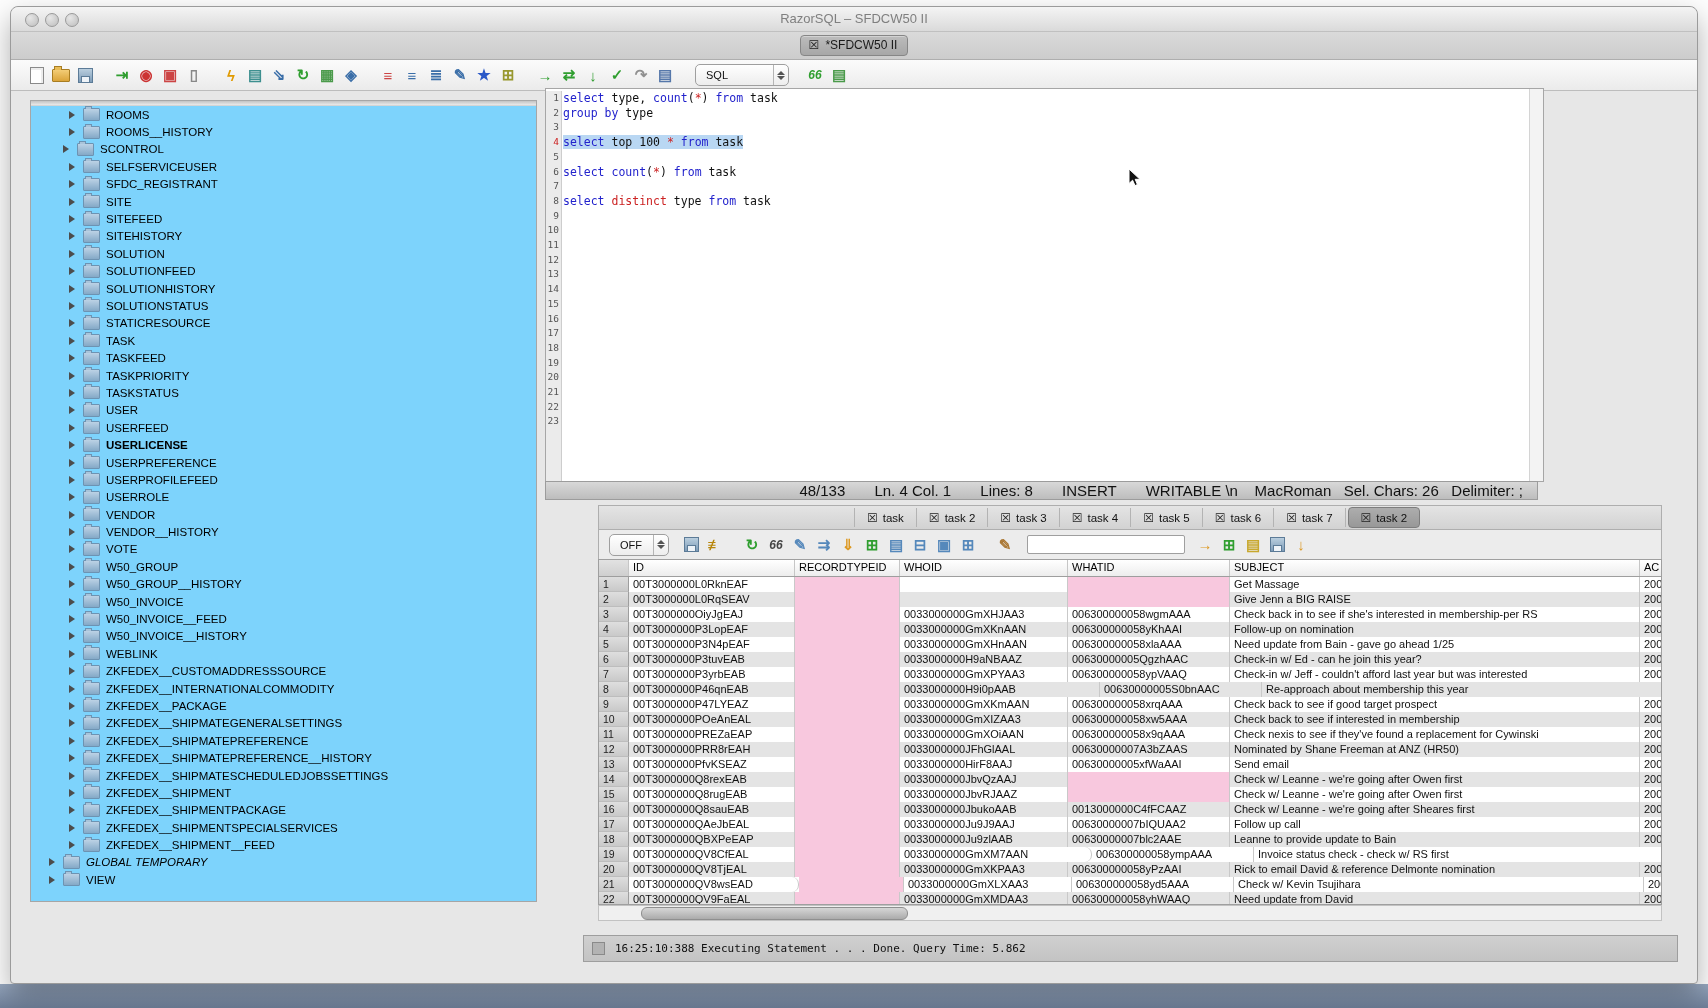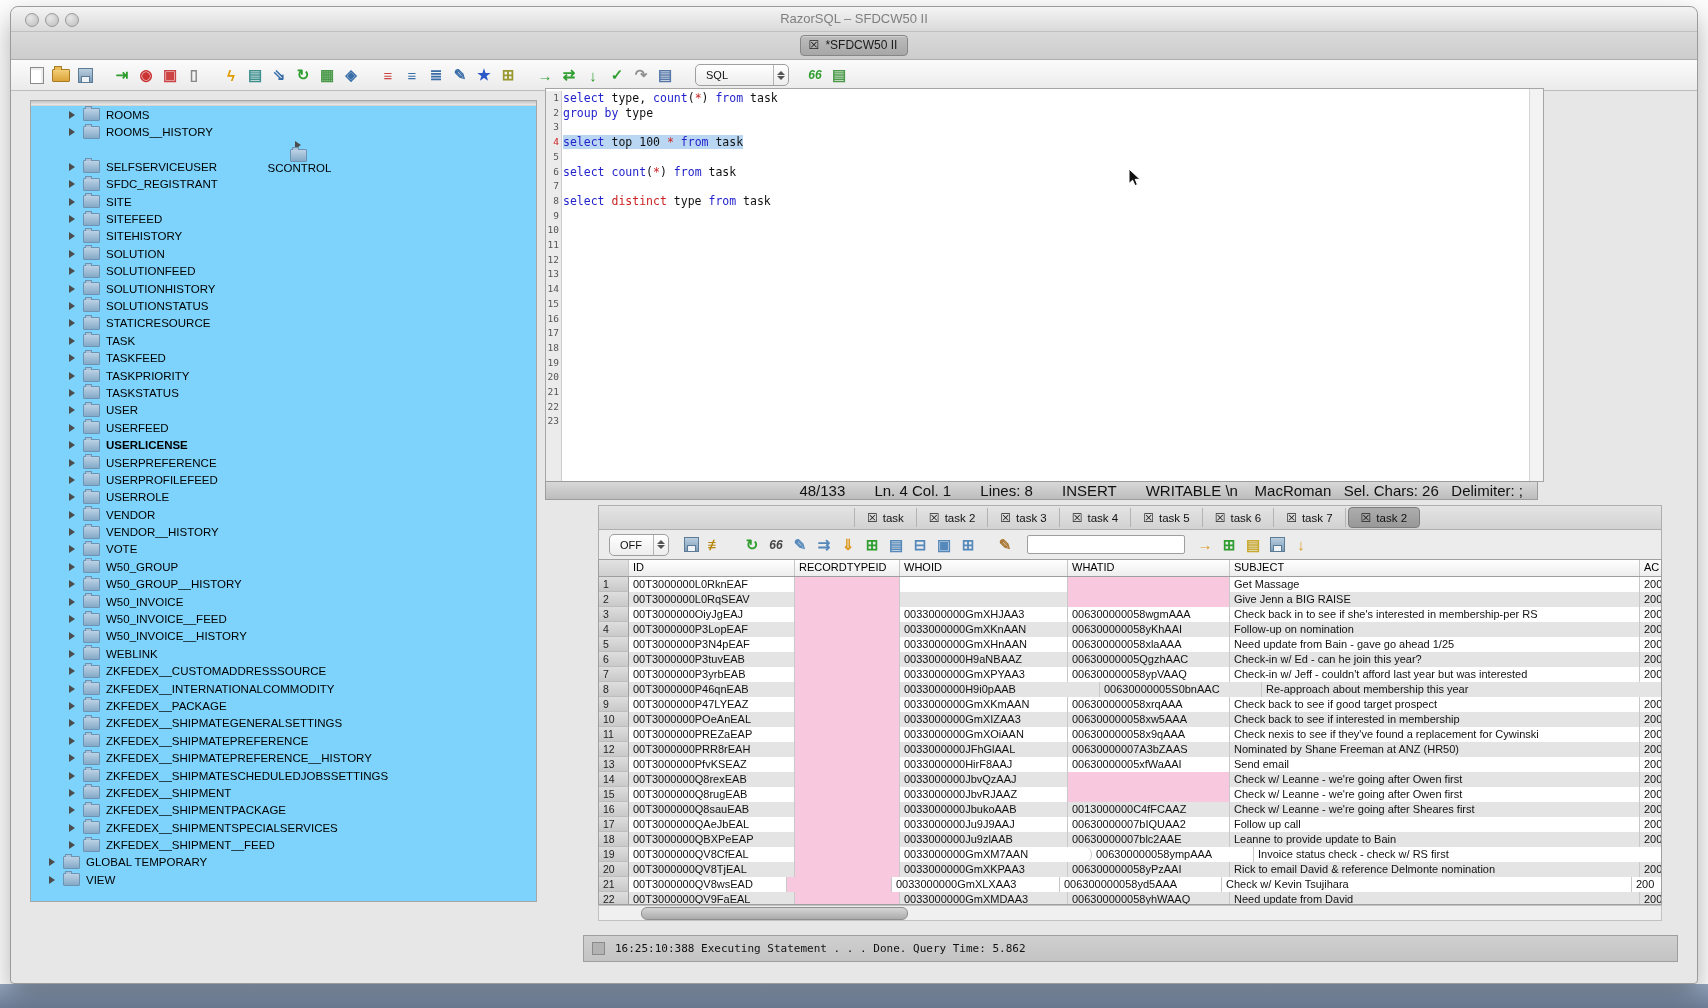--- a/index.html
+++ b/index.html
@@ -142,21 +142,21 @@
         <div class="tree-item" style="padding-left: 38px;">
           <span class="disc"></span>
           <span class="tree-folder"></span>
           <span>ROOMS</span>
         </div>
         <div class="tree-item" style="padding-left: 38px;">
           <span class="disc"></span>
           <span class="tree-folder"></span>
           <span>ROOMS__HISTORY</span>
         </div>
-        <div class="tree-item" style="padding-left: 32px; flex-direction: column;">
+        <div class="tree-item" style="padding-left: 32px;">
           <span class="disc"></span>
           <span class="tree-folder"></span>
           <span>SCONTROL</span>
         </div>
         <div class="tree-item" style="padding-left: 38px;">
           <span class="disc"></span>
           <span class="tree-folder"></span>
           <span>SELFSERVICEUSER</span>
         </div>
         <div class="tree-item" style="padding-left: 38px;">
@@ -347,21 +347,21 @@
         <div class="tree-item" style="padding-left: 38px;">
           <span class="disc"></span>
           <span class="tree-folder"></span>
           <span>ZKFEDEX__SHIPMENTSPECIALSERVICES</span>
         </div>
         <div class="tree-item" style="padding-left: 38px;">
           <span class="disc"></span>
           <span class="tree-folder"></span>
           <span>ZKFEDEX__SHIPMENT__FEED</span>
         </div>
-        <div class="tree-item" style="padding-left: 18px;">
+        <div class="tree-item" style="padding-left: 18px; font-style: italic;">
           <span class="disc"></span>
           <span class="tree-folder"></span>
           <span>GLOBAL TEMPORARY</span>
         </div>
         <div class="tree-item" style="padding-left: 18px;">
           <span class="disc"></span>
           <span class="tree-folder"></span>
           <span>VIEW</span>
         </div>
       </div>
@@ -656,21 +656,21 @@
           <div class="gc numc" style="width: 30px;">20</div>
           <div class="gc" style="width: 166px;">00T3000000QV8TjEAL</div>
           <div class="gc nullc" style="width: 105px;"></div>
           <div class="gc" style="width: 168px;">0033000000GmXKPAA3</div>
           <div class="gc" style="width: 162px;">006300000058yPzAAI</div>
           <div class="gc" style="width: 410px;">Rick to email David &amp; reference Delmonte nomination</div>
           <div class="gc" style="width: 80px;">200</div>
         </div>
         <div class="g-row">
           <div class="gc numc" style="width: 30px;">21</div>
-          <div class="gc" style="width: 158px;">00T3000000QV8wsEAD</div>
+          <div class="gc" style="width: 170px; border-radius: 7px;">00T3000000QV8wsEAD</div>
           <div class="gc nullc" style="width: 105px;"></div>
           <div class="gc" style="width: 168px;">0033000000GmXLXAA3</div>
           <div class="gc" style="width: 162px;">006300000058yd5AAA</div>
           <div class="gc" style="width: 410px;">Check w/ Kevin Tsujihara</div>
           <div class="gc" style="width: 80px;">200</div>
         </div>
         <div class="g-row even">
           <div class="gc numc" style="width: 30px;">22</div>
           <div class="gc" style="width: 166px;">00T3000000QV9FaEAL</div>
           <div class="gc nullc" style="width: 105px;"></div>

